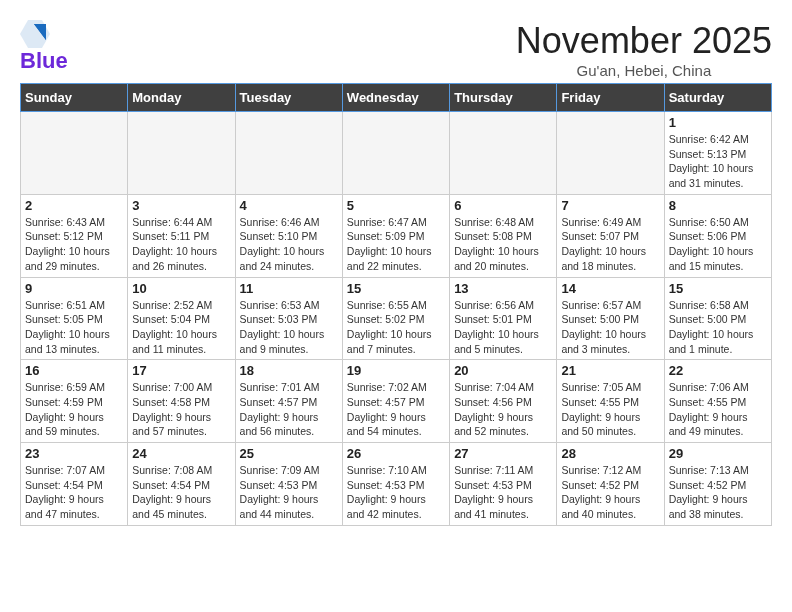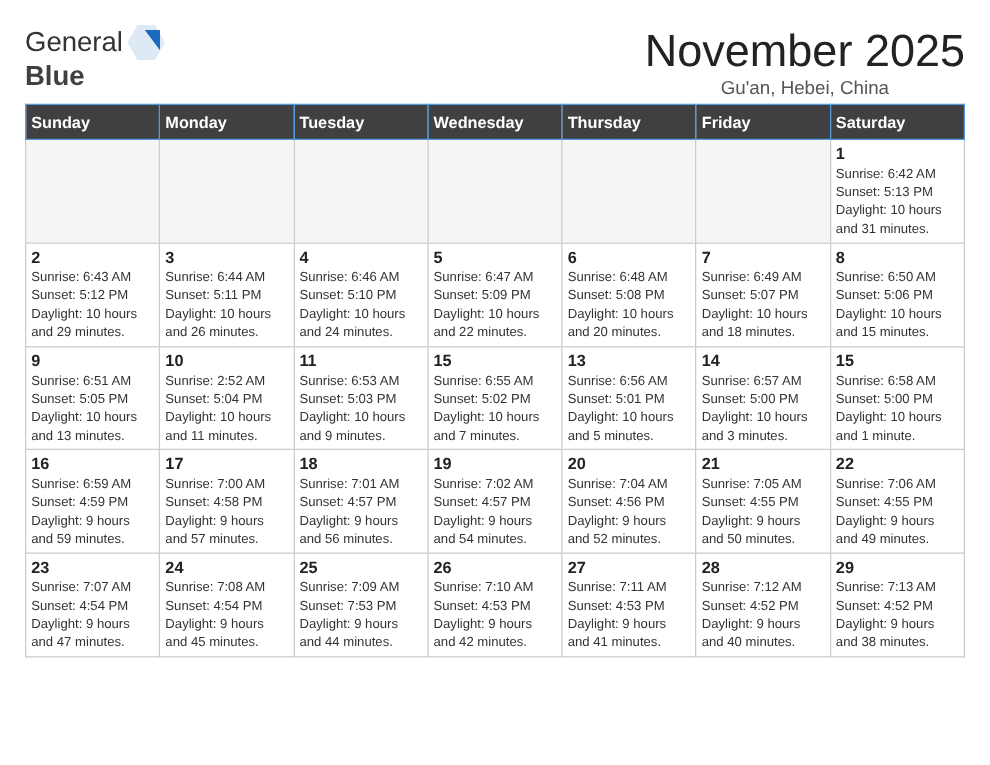--- a/index.html
+++ b/index.html
@@ -83,30 +83,29 @@
     .last-row td.has-data {
       background: #fff;
     }
   </style>
 </head>
 <body>
 
 <div class="header">
   <div class="logo">
     <div class="logo-wrapper">
-      <span style="font-size:22px;color:#333;font-weight:normal;">General</span>
       <svg width="30" height="28" viewBox="0 0 30 28">
         <polygon points="8,28 22,28 30,14 22,0 8,0 0,14" fill="#1a6bbf" opacity="0.15"></polygon>
         <polygon points="10,24 20,24 26,14 20,4 10,4 4,14" fill="none"></polygon>
         <polygon points="14,4 26,4 26,20" fill="#1a6bbf"></polygon>
         <polygon points="14,4 26,4 26,20 14,4" fill="#1a6bbf"></polygon>
       </svg>
     </div>
     <div style="margin-left:0px;">
-      <span style="font-size:22px;color:#404040;font-weight:bold;">Blue</span>
+      <span style="font-size:22px;color:#6d28d9;font-weight:bold;">Blue</span>
     </div>
   </div>
   <div class="title-block">
     <div class="month-title">November 2025</div>
     <div class="location">Gu'an, Hebei, China</div>
   </div>
 </div>
 
 <table class="calendar">
   <thead>
@@ -276,21 +275,21 @@
         </td>
         <td>
           <span class="day-number">24</span>
           <div class="day-info" style="white-space: pre-line;">Sunrise: 7:08 AM
 Sunset: 4:54 PM
 Daylight: 9 hours and 45 minutes.</div>
         </td>
         <td>
           <span class="day-number">25</span>
           <div class="day-info" style="white-space: pre-line;">Sunrise: 7:09 AM
-Sunset: 7:53 PM
+Sunset: 4:53 PM
 Daylight: 9 hours and 44 minutes.</div>
         </td>
         <td>
           <span class="day-number">26</span>
           <div class="day-info" style="white-space: pre-line;">Sunrise: 7:10 AM
 Sunset: 4:53 PM
 Daylight: 9 hours and 42 minutes.</div>
         </td>
         <td>
           <span class="day-number">27</span>

